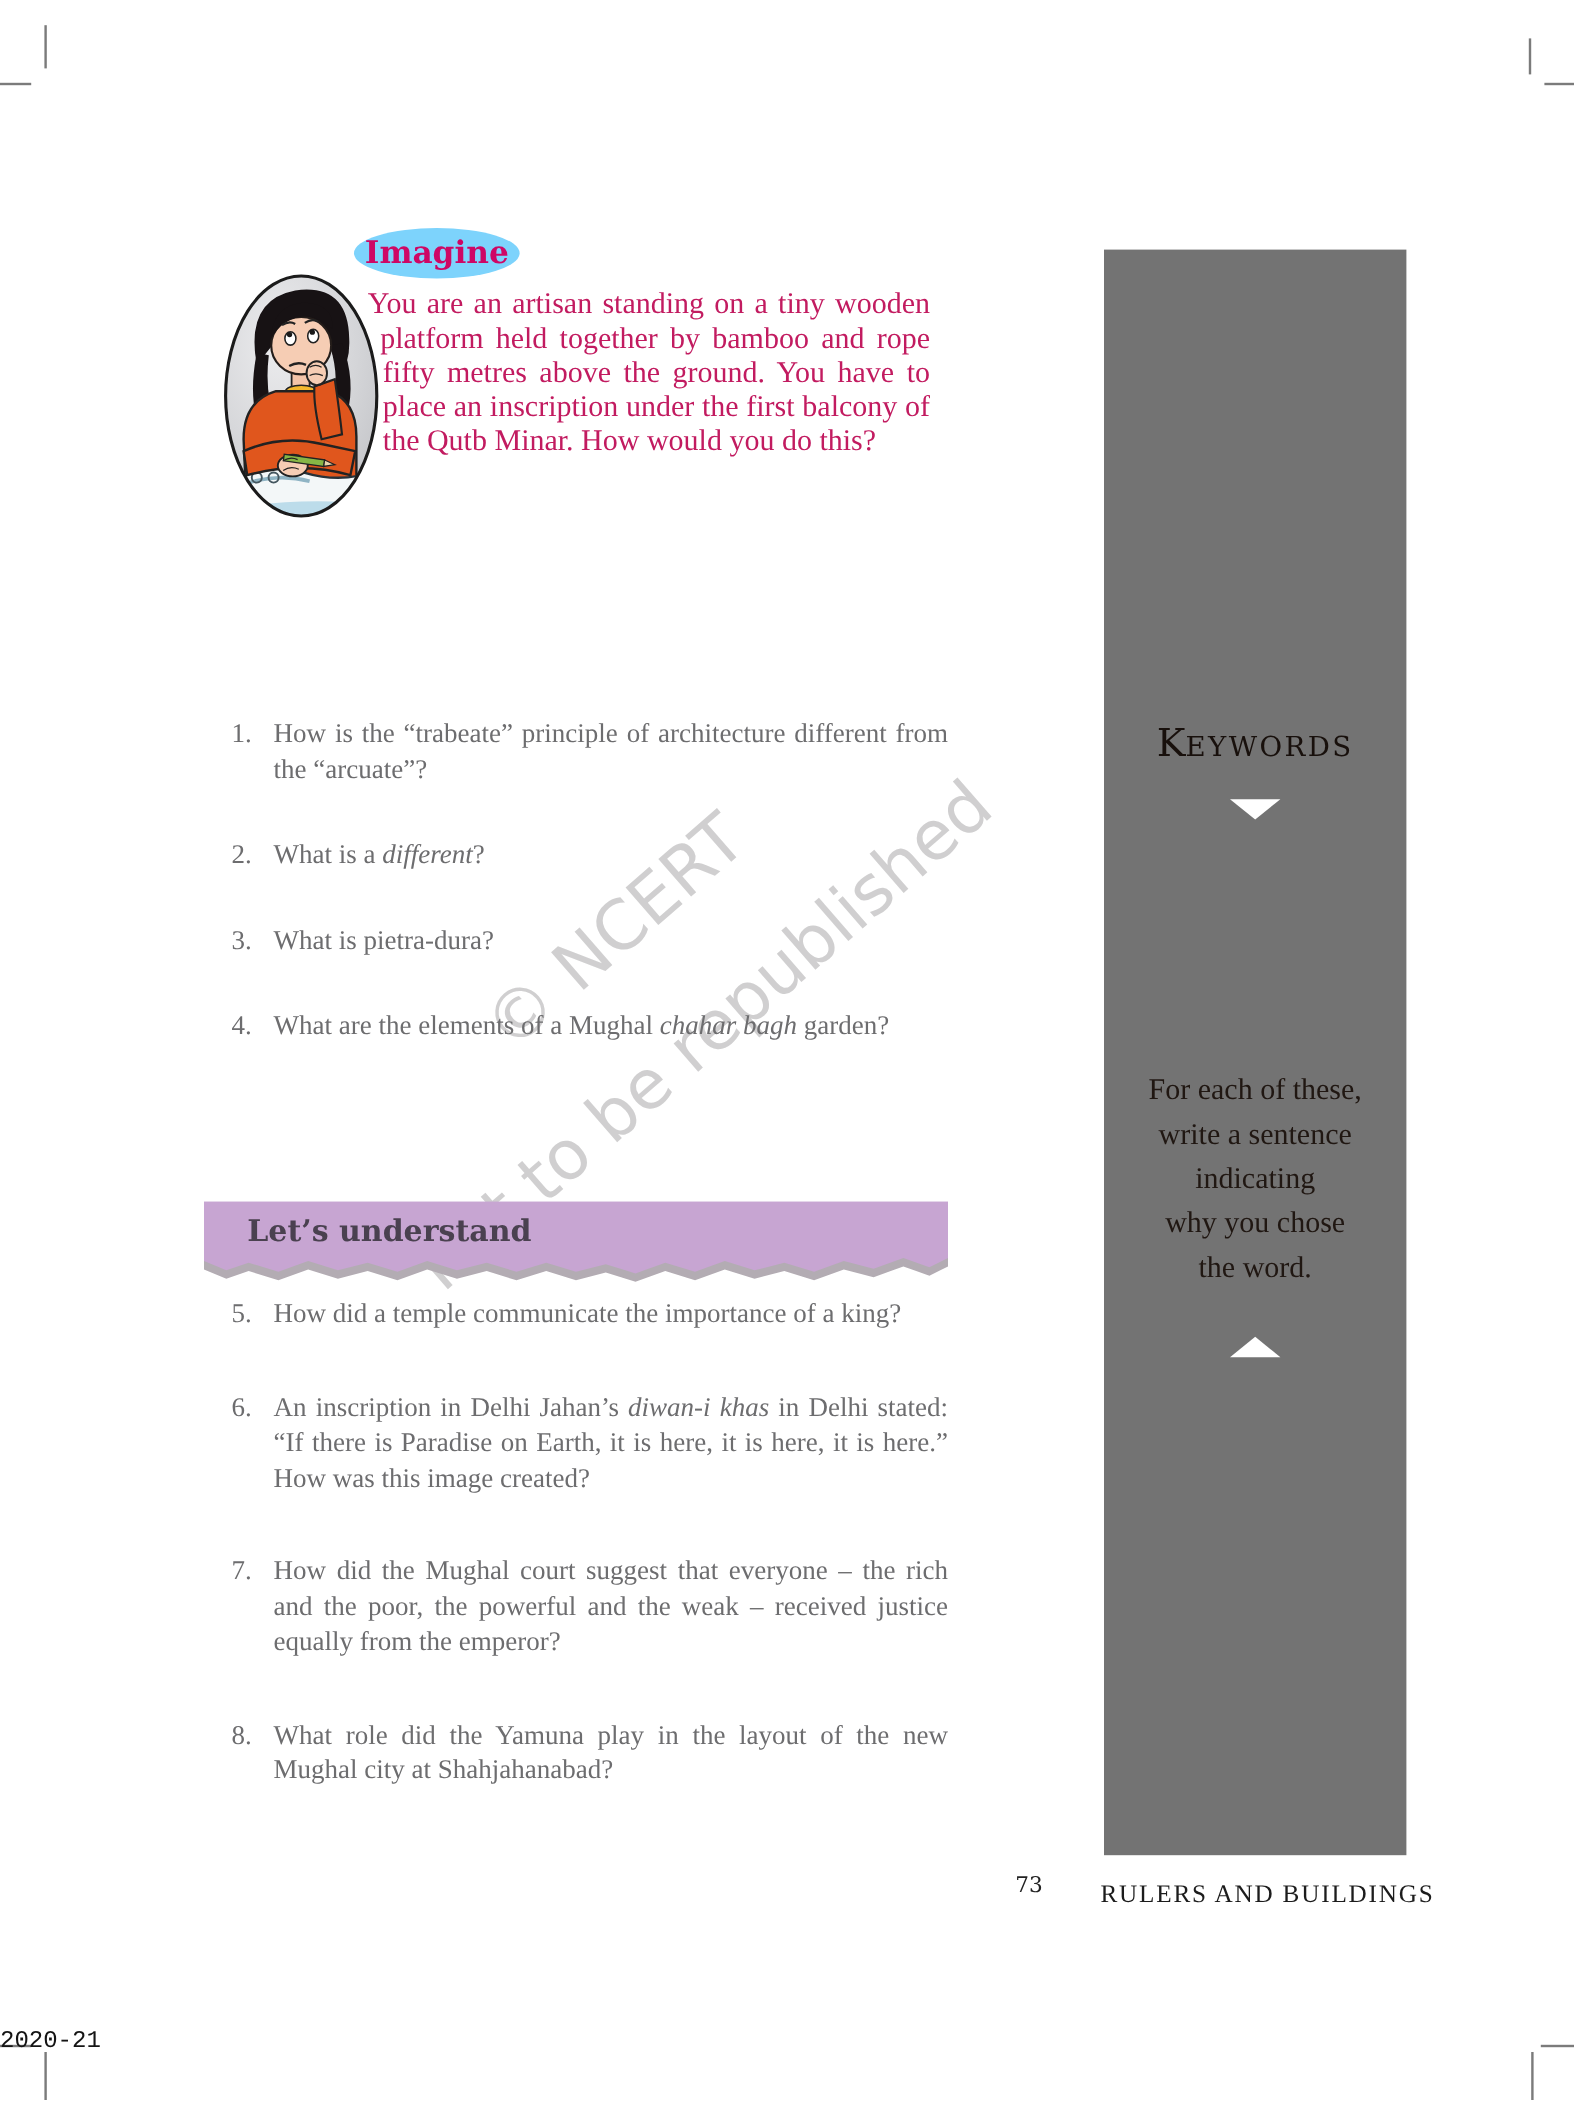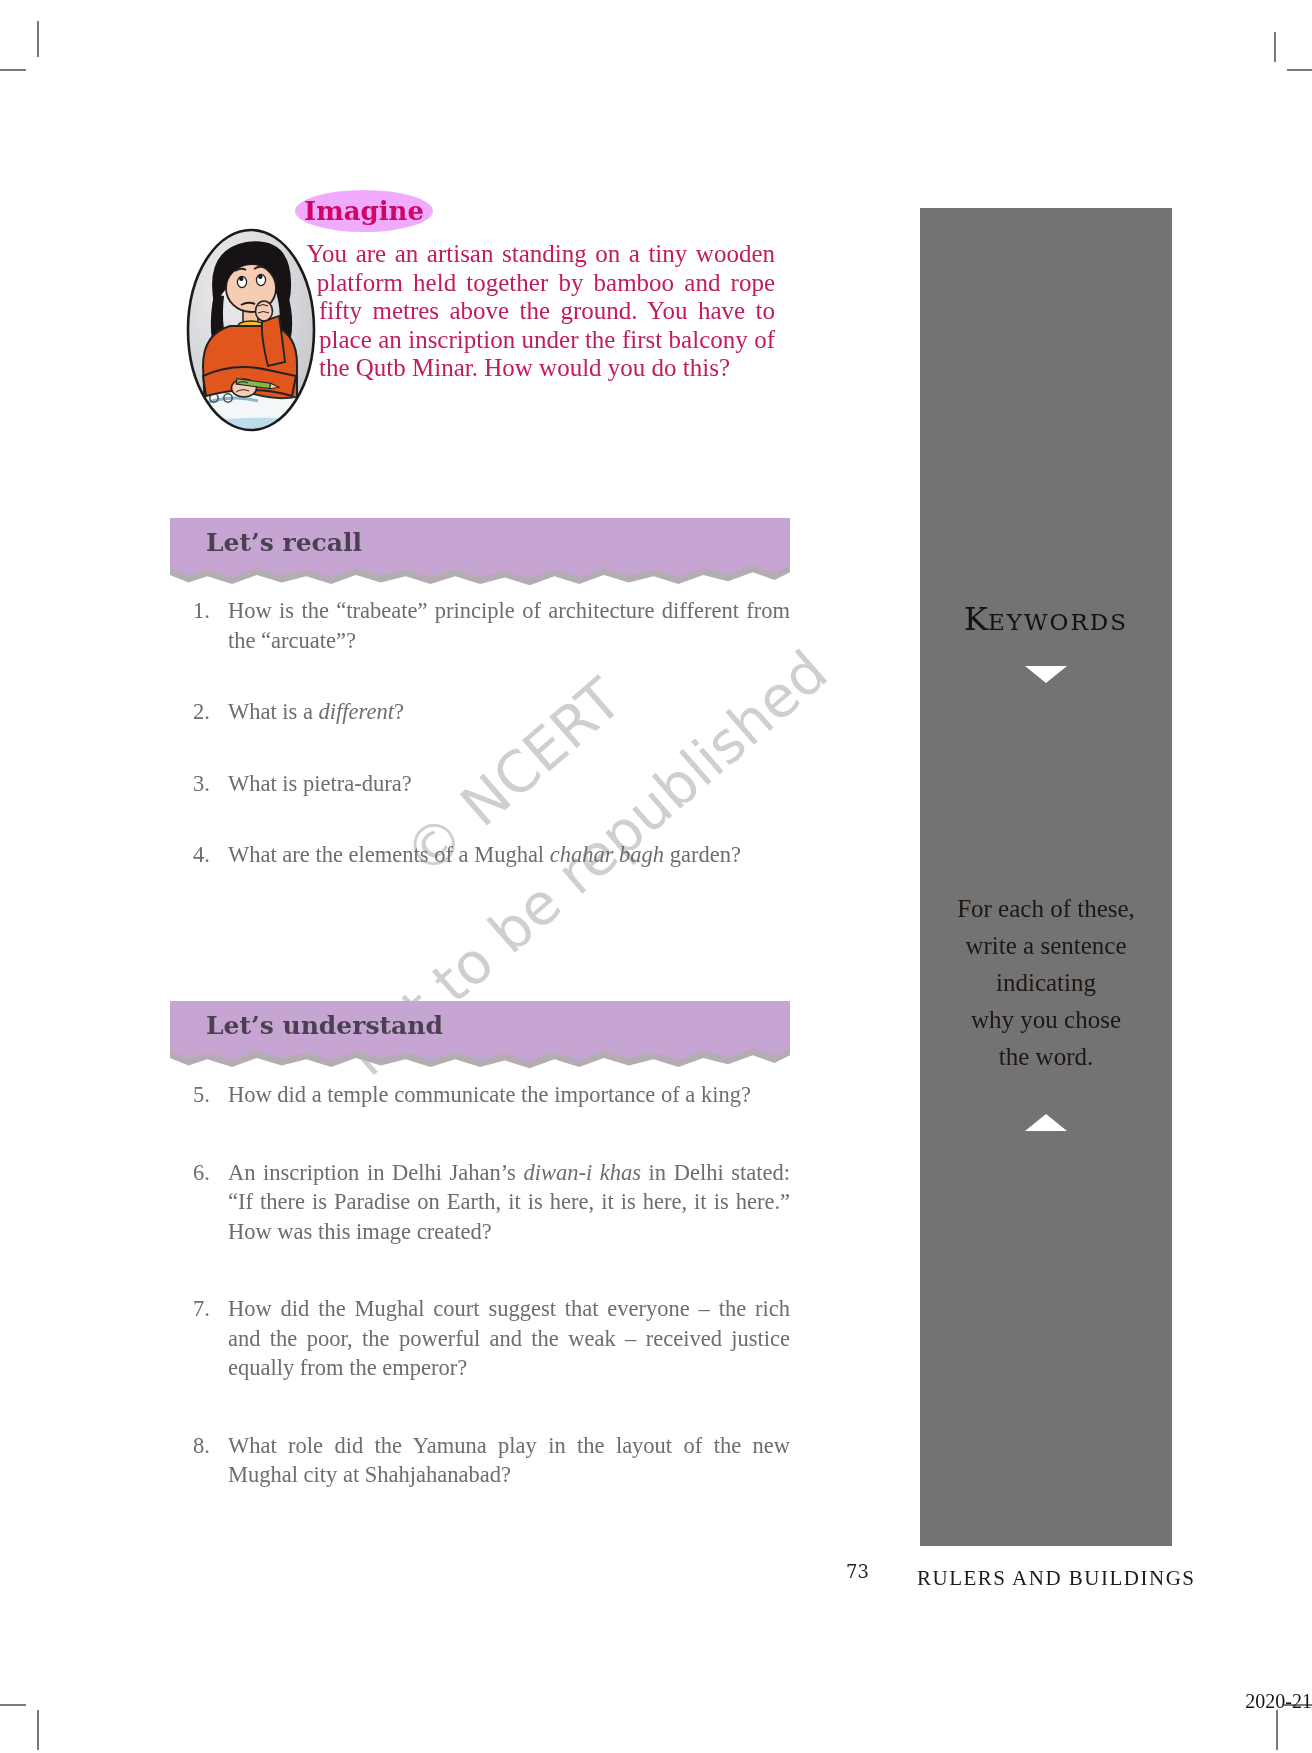--- a/index.html
+++ b/index.html
@@ -5,21 +5,21 @@
   html,body { margin:0; padding:0; background:#ffffff; }
   .page {
     position:relative; width:1312px; height:1753px; background:#ffffff;
     overflow:hidden; font-family:"Liberation Serif", serif;
   }
   
   .crop { position:absolute; background:#7b7b7b; }
   
   .imagine-block { position:absolute; left:183px; top:190px; width:592px; z-index:3; }
   .imagine-label {
-    margin-left:112px; width:138px; height:42px; background:#f0abfc; border-radius:50%;
+    margin-left:112px; width:138px; height:42px; background:#7dd3fc; border-radius:50%;
     display:flex; align-items:center; justify-content:center;
     font-family:"DejaVu Serif", serif; font-weight:bold; font-size:26px; color:#ce0765;
   }
   .imagine-figure {
     float:left; width:136px; height:208px; margin-top:-6px;
     shape-outside: ellipse(64px 100px at 50% 50%); shape-margin:6px;
   }
   .imagine-text {
     margin:8px 0 0 0; font-size:25px; line-height:28.5px; text-align:justify;
     color:#c21b60;
@@ -69,22 +69,22 @@
     display:flex; flex-direction:column; align-items:center; justify-content:center;
     gap:48px; transform:rotate(-41deg);
     font-family:"DejaVu Sans", sans-serif; color:#c5c4c5; opacity:0.8;
   }
   .watermark div { font-size:57px; white-space:nowrap; }
   
   .page-number { position:absolute; left:846px; top:1561px; z-index:3;
                  font-family:"DejaVu Serif", serif; font-size:18px; color:#222222;text-align:center; }
   .footer-title { position:absolute; left:917px; top:1566px; z-index:3;
                   font-size:21px; letter-spacing:1.5px; color:#1c1c1c; }
-  .edition { position:absolute; left:0; top:1690px; width:100%; text-align:right;
-             z-index:3; font-family:Liberation Serif, serif; font-size:20px; color:#141414; }
+  .edition { position:absolute; left:0; top:1690px; width:100%; text-align:left;
+             z-index:3; font-family:Liberation Mono, monospace; font-size:20px; color:#141414; }
 </style>
 </head>
 <body>
 
 <div class="page">
 
   <div class="crop" style="left:37px; top:21px; width:2px; height:36px;"></div>
   <div class="crop" style="left:0; top:69px; width:26px; height:2px;"></div>
   <div class="crop" style="left:1274px; top:32px; width:2px; height:30px;"></div>
   <div class="crop" style="left:1287px; top:69px; width:25px; height:2px;"></div>
@@ -163,26 +163,20 @@
             <polygon points="86,155 95,157.7 86,160.5" fill="#e8d3ac" stroke="#222222" stroke-width="1"></polygon>
           </g>
           <path d="M52 158 Q58 154 64 157 M52 166 Q58 162 65 165" fill="none" stroke="#222222" stroke-width="1"></path>
         </g>
         <ellipse cx="67" cy="104" rx="63" ry="100" fill="none" stroke="#1b1b1b" stroke-width="2.6"></ellipse>
       </svg>
     </div>
     <p class="imagine-text">You are an artisan standing on a tiny wooden platform held together by bamboo and rope fifty metres above the ground. You have to place an inscription under the first balcony of the Qutb Minar. How would you do this?</p>
   </div>
 
-  <div class="banner banner1">
-    <div class="shadow"></div>
-    <div class="face">
-      <span>Let’s recall</span>
-    </div>
-  </div>
 
   <div class="qlist qlist1">
       <div class="question">
         <span class="qnum">1.</span>
         <span class="qtext"><span>How is the “trabeate” principle of architecture different from the “arcuate”?</span></span>
       </div>
       <div class="question">
         <span class="qnum">2.</span>
         <span class="qtext"><span>What is a </span><span class="it">different</span><span>?</span></span>
       </div>

